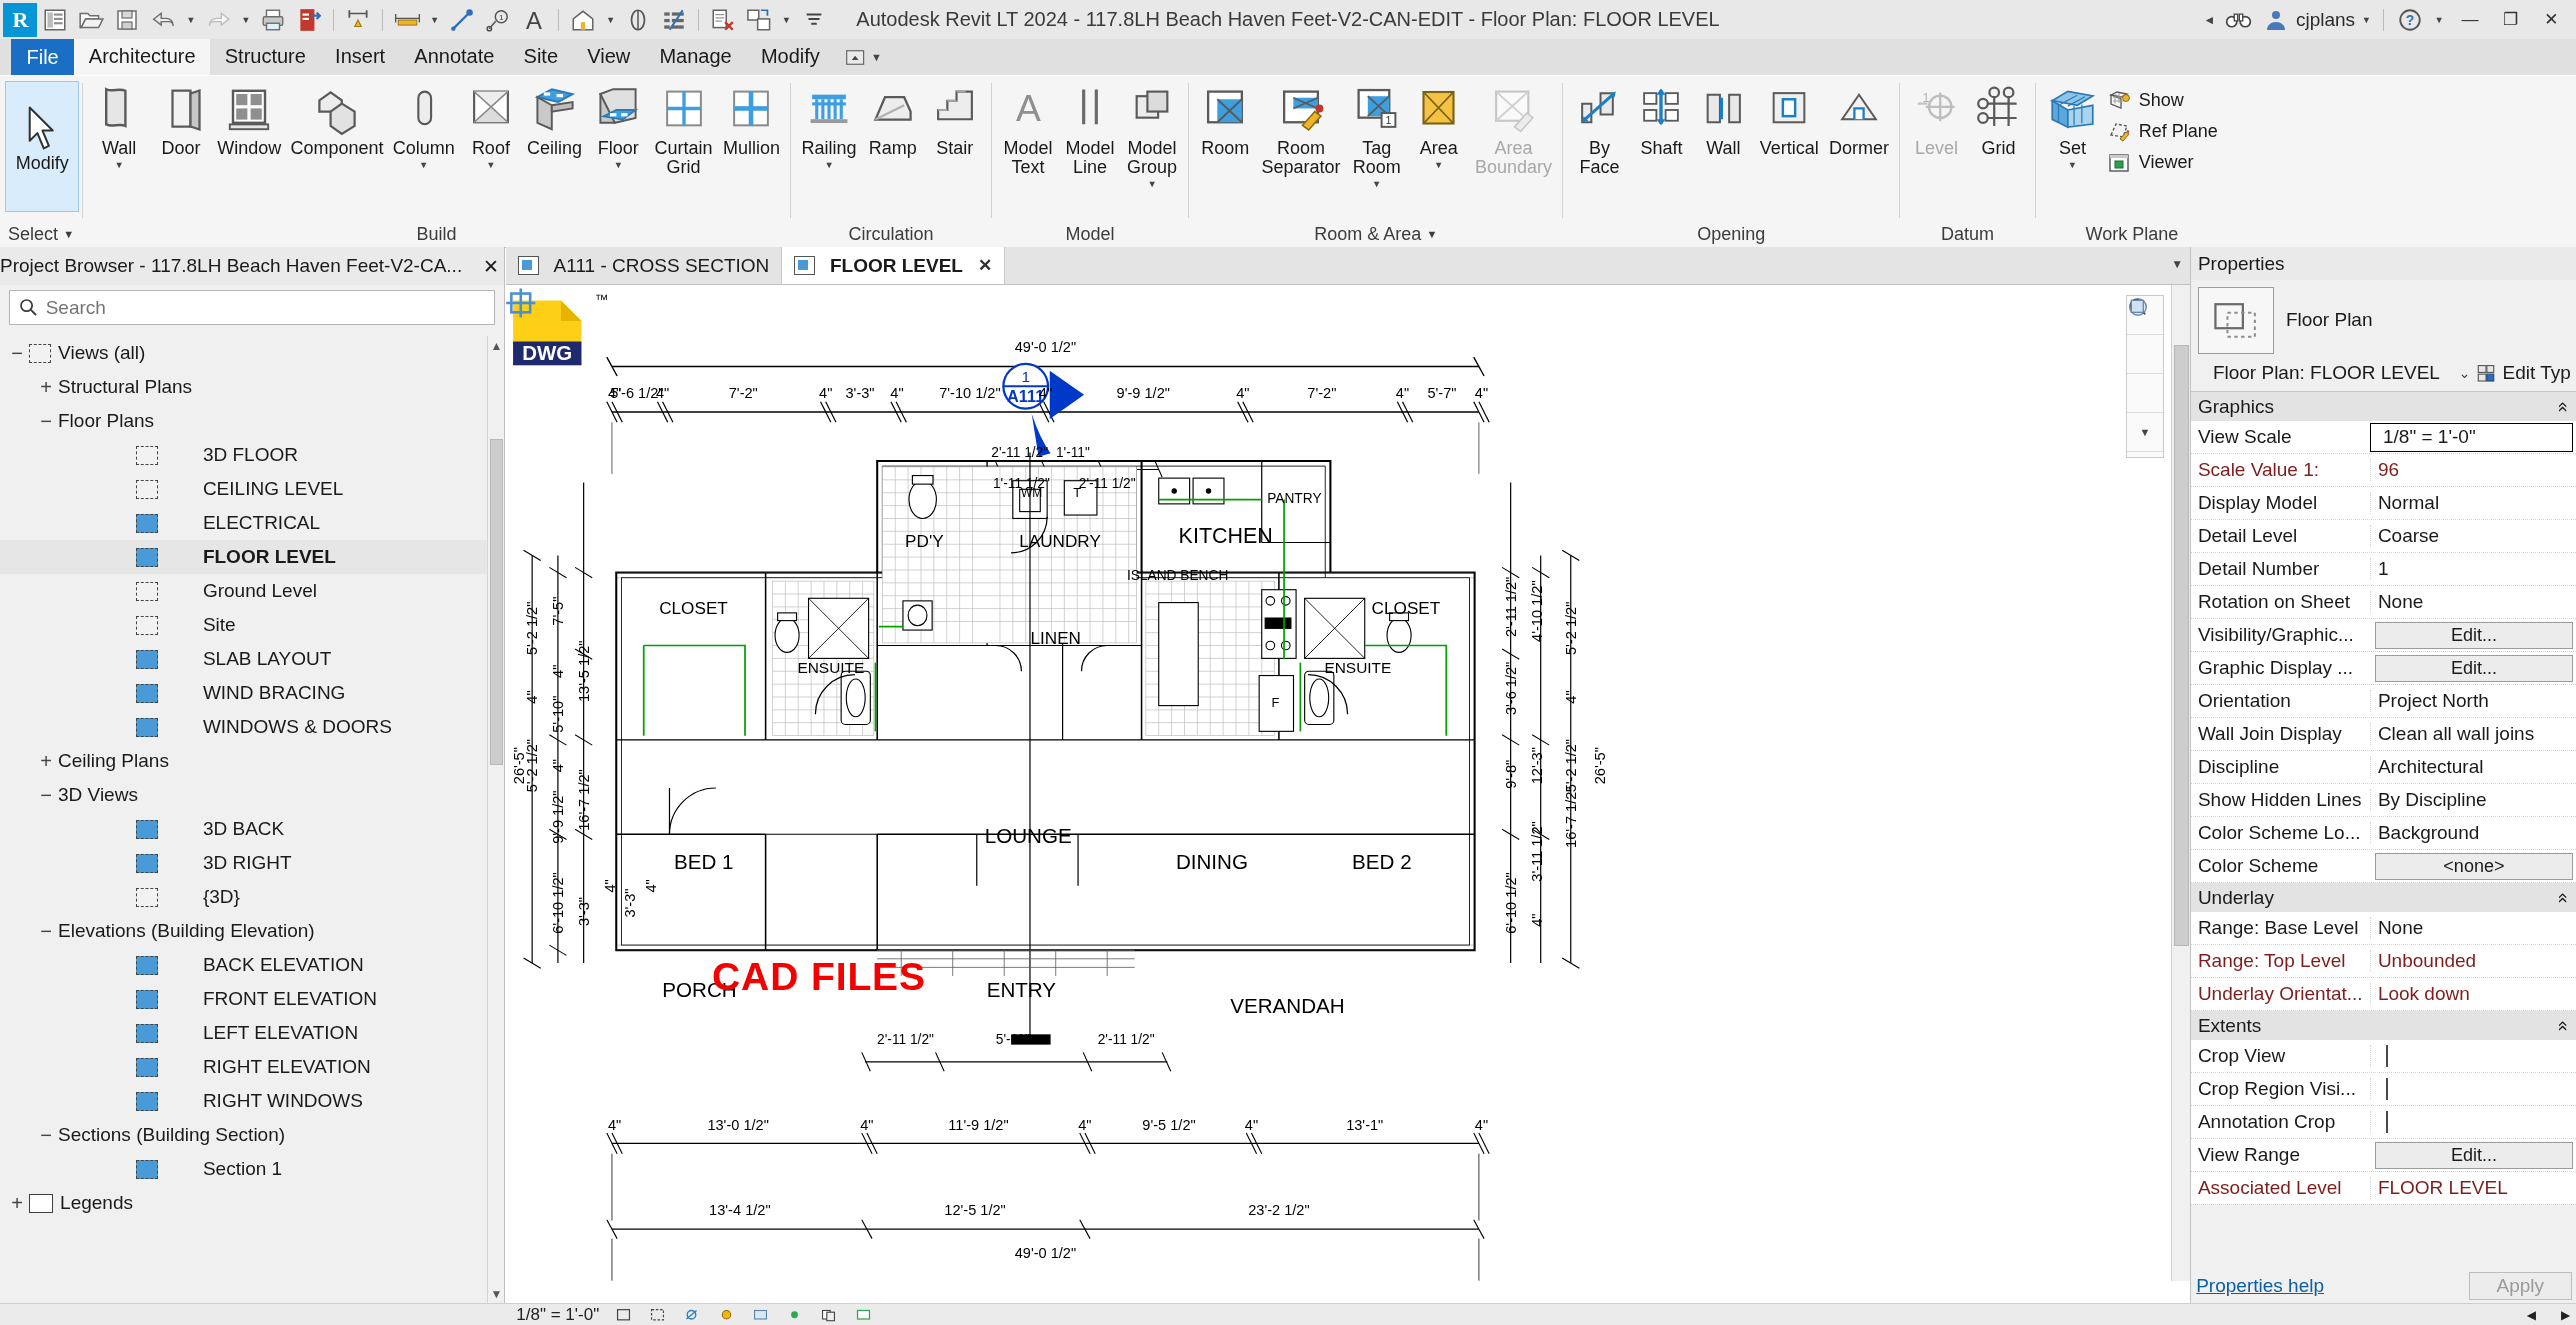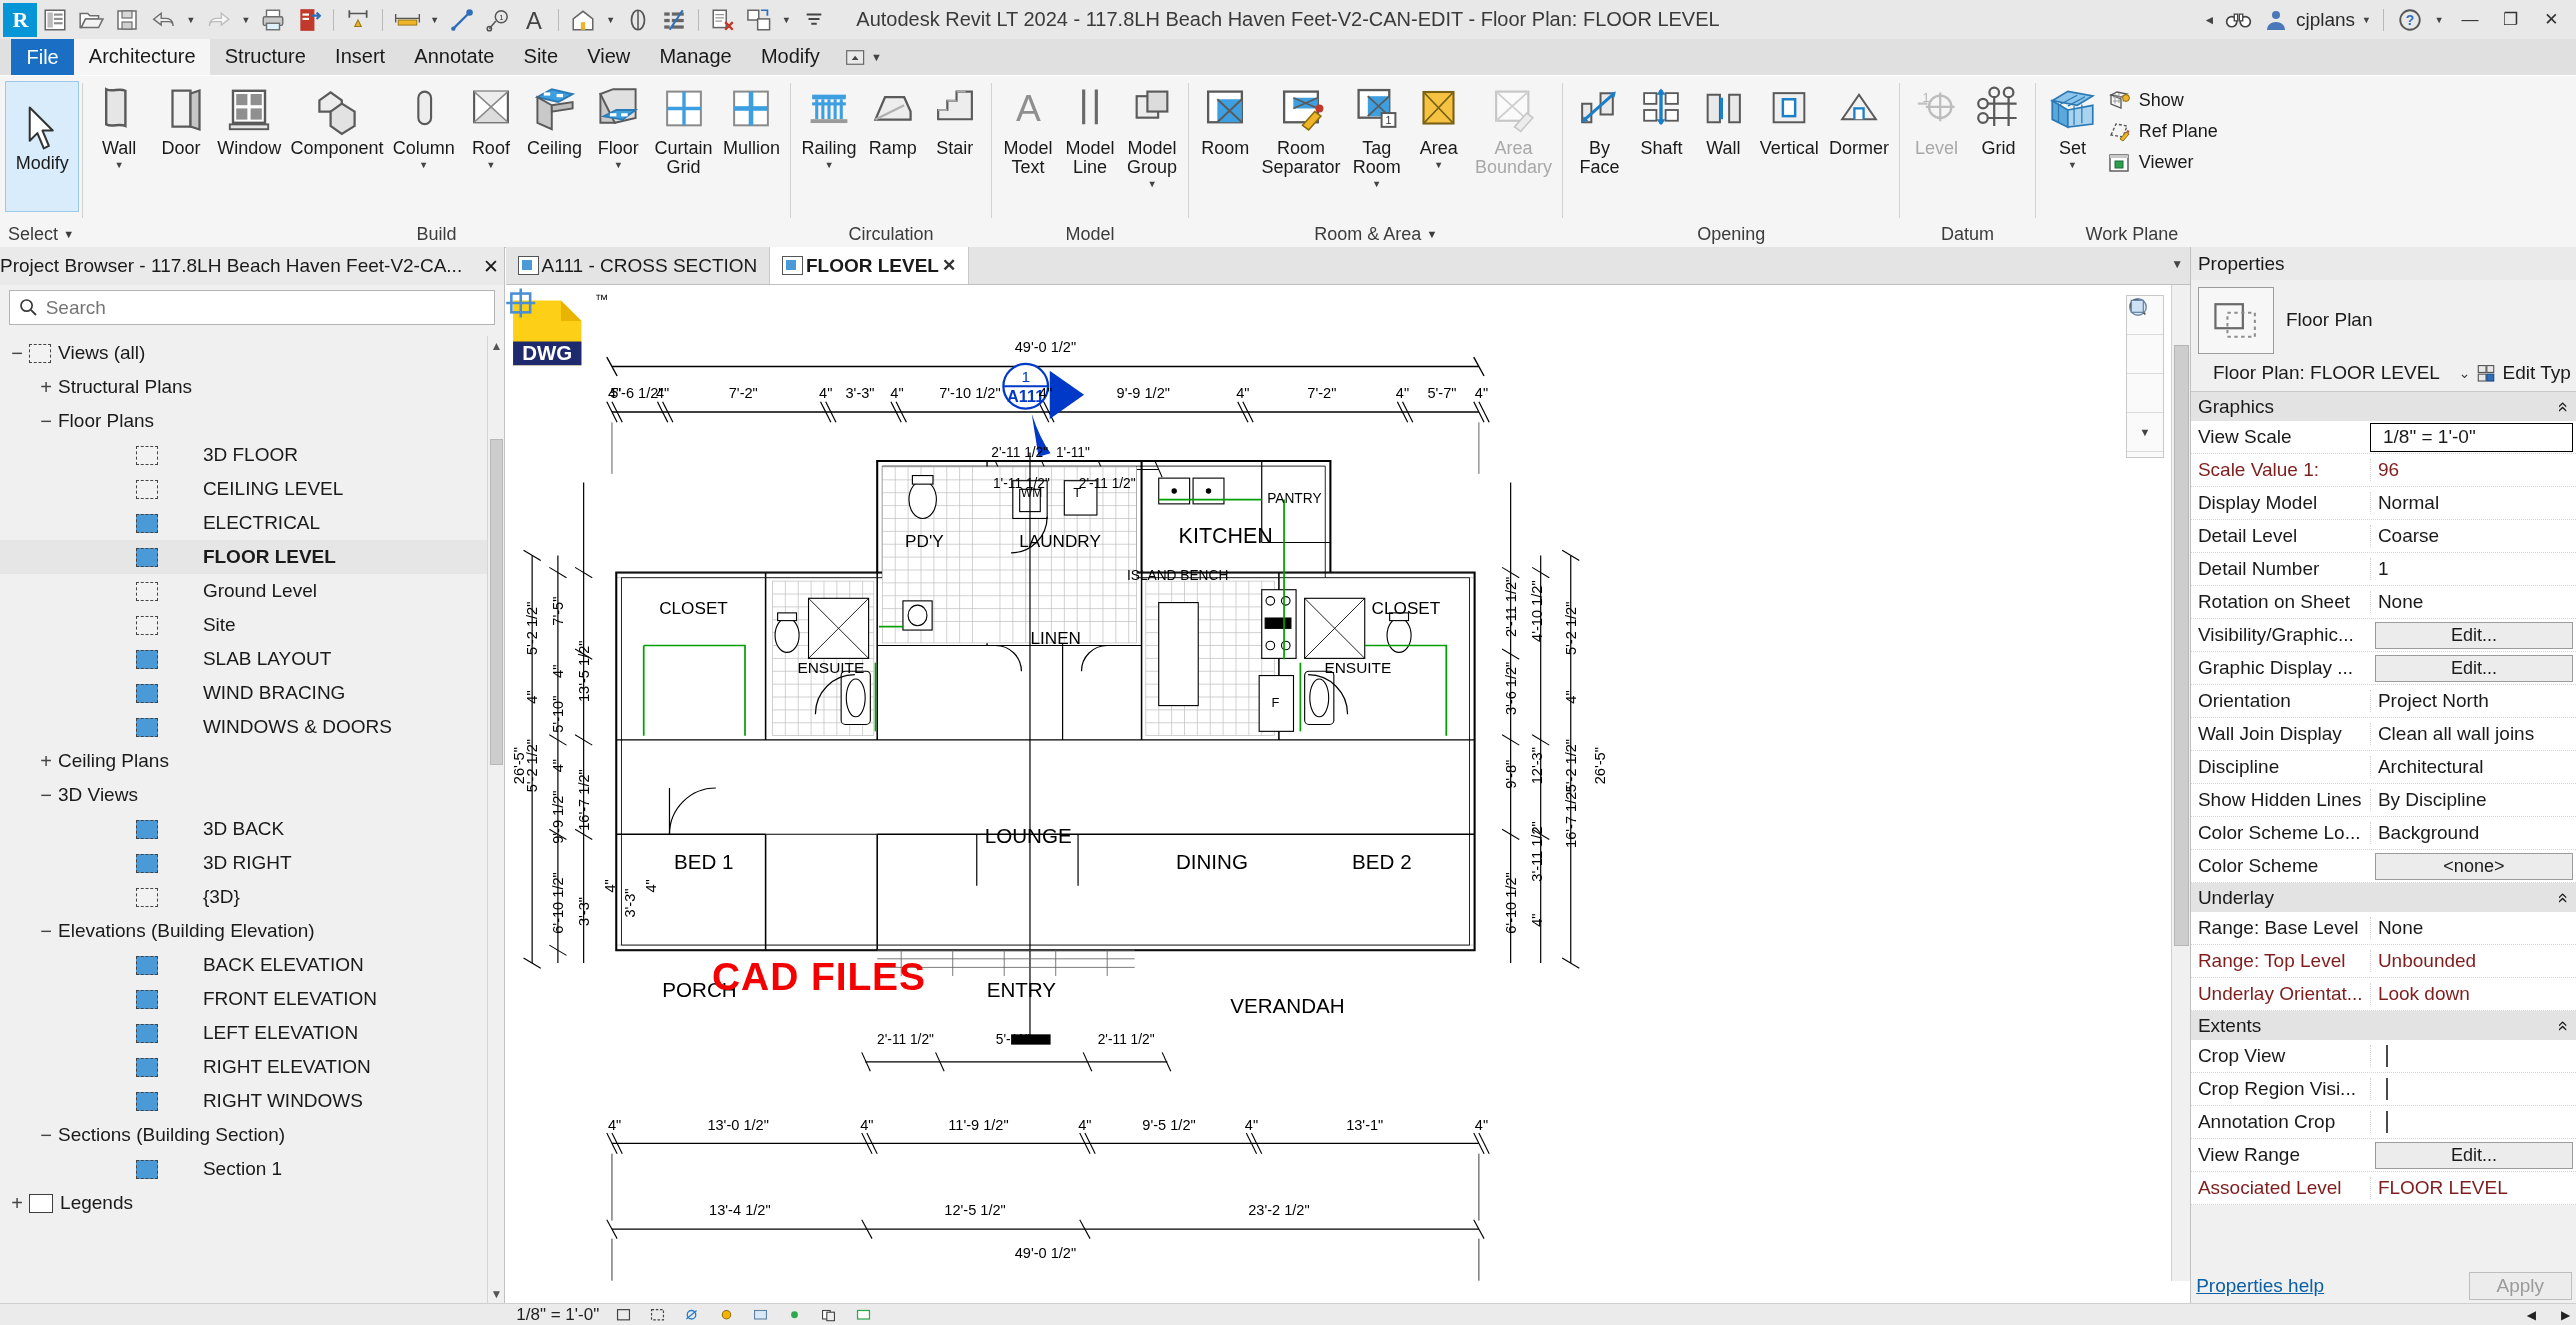--- a/index.html
+++ b/index.html
@@ -111,21 +111,21 @@
     position:absolute;right:0;top:89px;width:17px;height:967px;background:#f0f0f0;
     border-left:0.9px solid #d5d5d5;
   }
   #tree-scroll .thumb{position:absolute;left:1.7px;top:103px;width:13.7px;height:326px;background:#cdcdcd;border:0.9px solid #b8b8b8;}
   #tree-scroll .ar{position:absolute;left:0;width:17px;height:19px;display:flex;align-items:center;justify-content:center;font-size:12px;color:#555;}
   
   #view-tabs{
     position:absolute;left:506px;top:247px;width:1684px;height:38px;
     background:#e4e4e4;display:flex;align-items:stretch;border-bottom:0.9px solid #c0c0c0;
   }
-  .vtab{display:flex;align-items:center;gap:3px;padding:0 12px;font-size:19px;border-right:0.9px solid #c9c9c9;}
+  .vtab{display:flex;align-items:center;gap:15px;padding:0 12px;font-size:19px;border-right:0.9px solid #c9c9c9;}
   .vtab.active{background:#fff;font-weight:bold;}
   .vtabicon{width:20.6px;height:19px;border:0.9px solid #555;background:#fff;position:relative;}
   .vtabicon:after{content:"";position:absolute;left:2.6px;top:2.6px;width:10.3px;height:10.3px;background:#4a9ad8;}
   .vtabx{font-size:17px;color:#333;}
   #vt-caret{position:absolute;right:6.9px;top:10.3px;font-size:12px;color:#444;}
   
   #canvas{
     position:absolute;left:506px;top:285px;width:1684px;height:1018px;background:#fff;overflow:hidden;
   }
   #canvas svg{position:absolute;left:0;top:0;}

